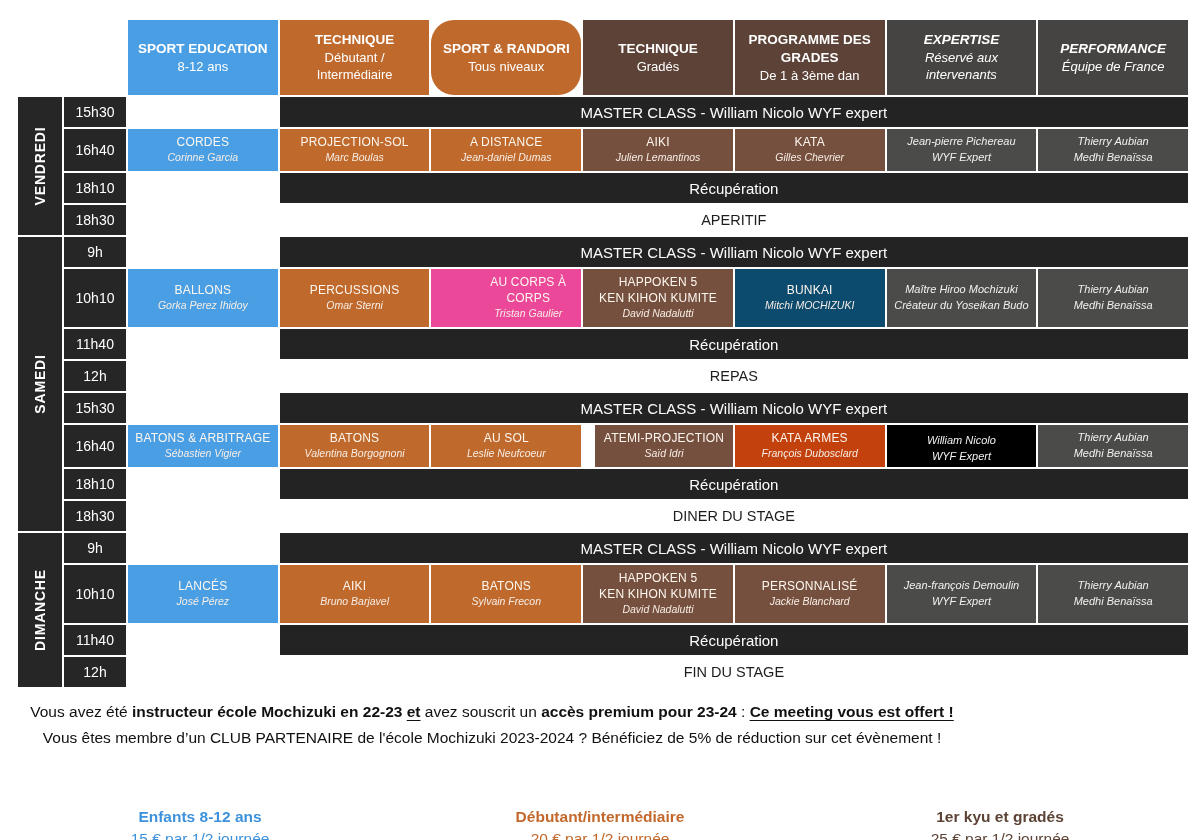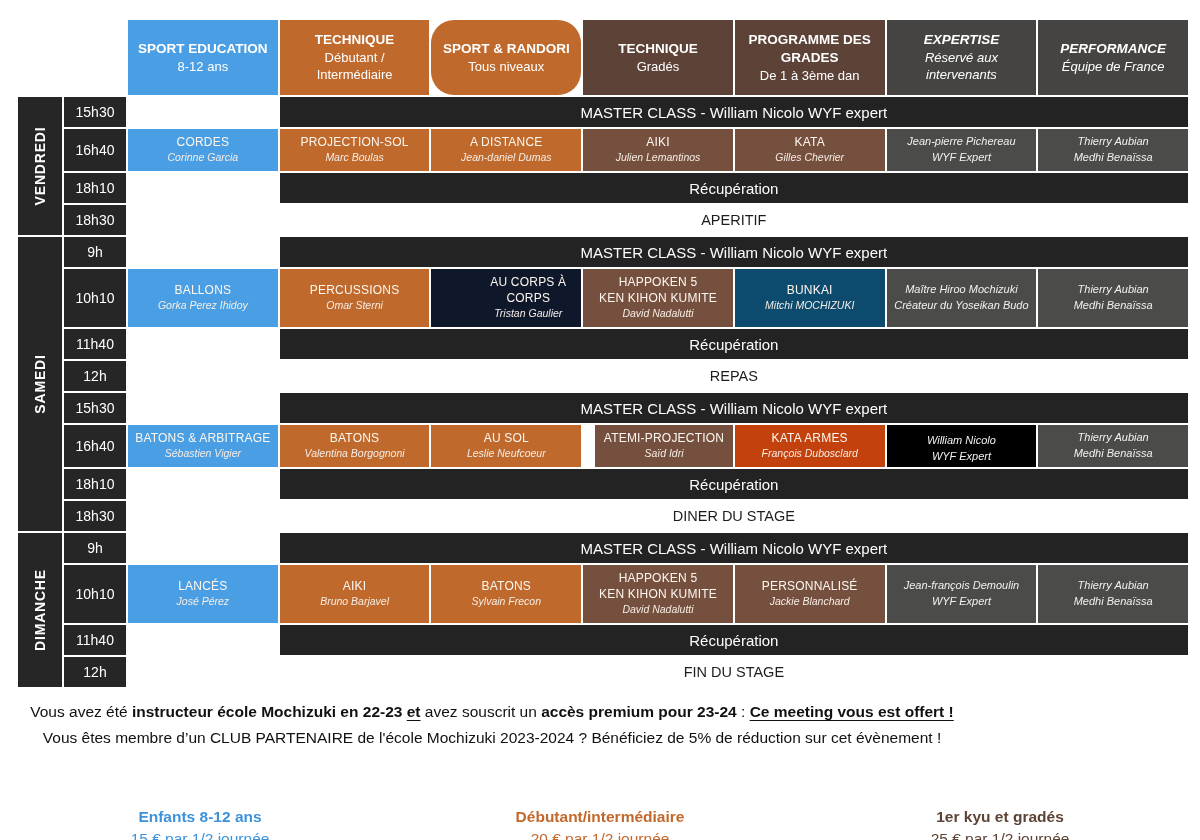--- a/index.html
+++ b/index.html
@@ -116,21 +116,21 @@
     <div class="bar" style="grid-row: 6;">MASTER CLASS - William Nicolo WYF expert</div>
     <div class="time" style="grid-area: 7 / 2;">10h10</div>
     <div class="course" style="background: rgb(74, 159, 228); grid-area: 7 / 3;">
       <div class="ct">BALLONS</div>
       <div class="cn">Gorka Perez Ihidoy</div>
     </div>
     <div class="course" style="background: rgb(191, 105, 44); grid-area: 7 / 4;">
       <div class="ct">PERCUSSIONS</div>
       <div class="cn">Omar Sterni</div>
     </div>
-    <div class="course" style="background: #0f172a; grid-area: 7 / 5; padding-left: 48px;">
+    <div class="course" style="background: #ec4899; grid-area: 7 / 5; padding-left: 48px;">
       <div class="ct">AU CORPS À CORPS</div>
       <div class="cn">Tristan Gaulier</div>
     </div>
     <div class="course" style="background: rgb(118, 80, 62); grid-area: 7 / 6;">
       <div class="ct">HAPPOKEN 5</div>
       <div class="ct">KEN KIHON KUMITE</div>
       <div class="cn">David Nadalutti</div>
     </div>
     <div class="course" style="background: #0c4a6e; grid-area: 7 / 7;">
       <div class="ct">BUNKAI</div>

